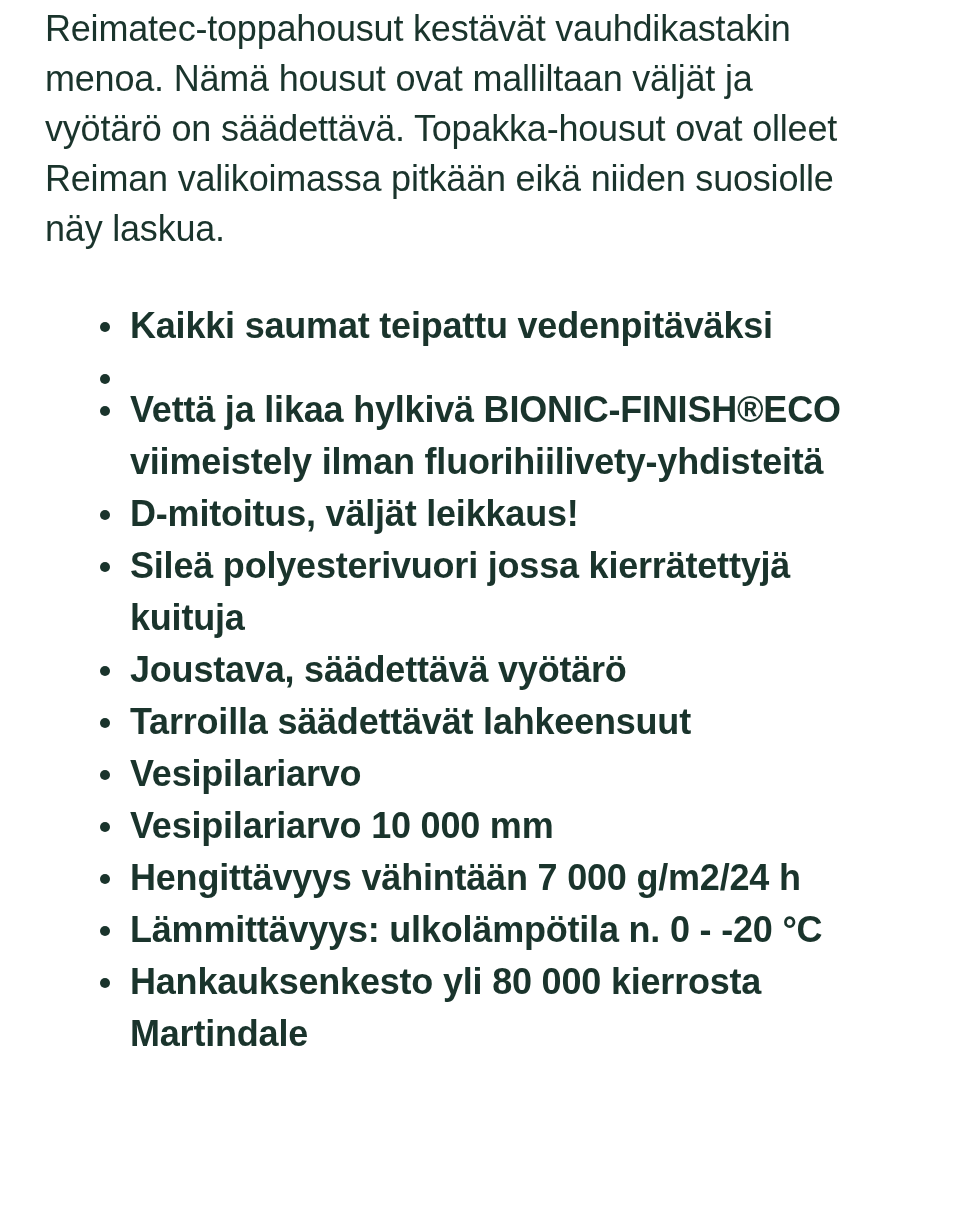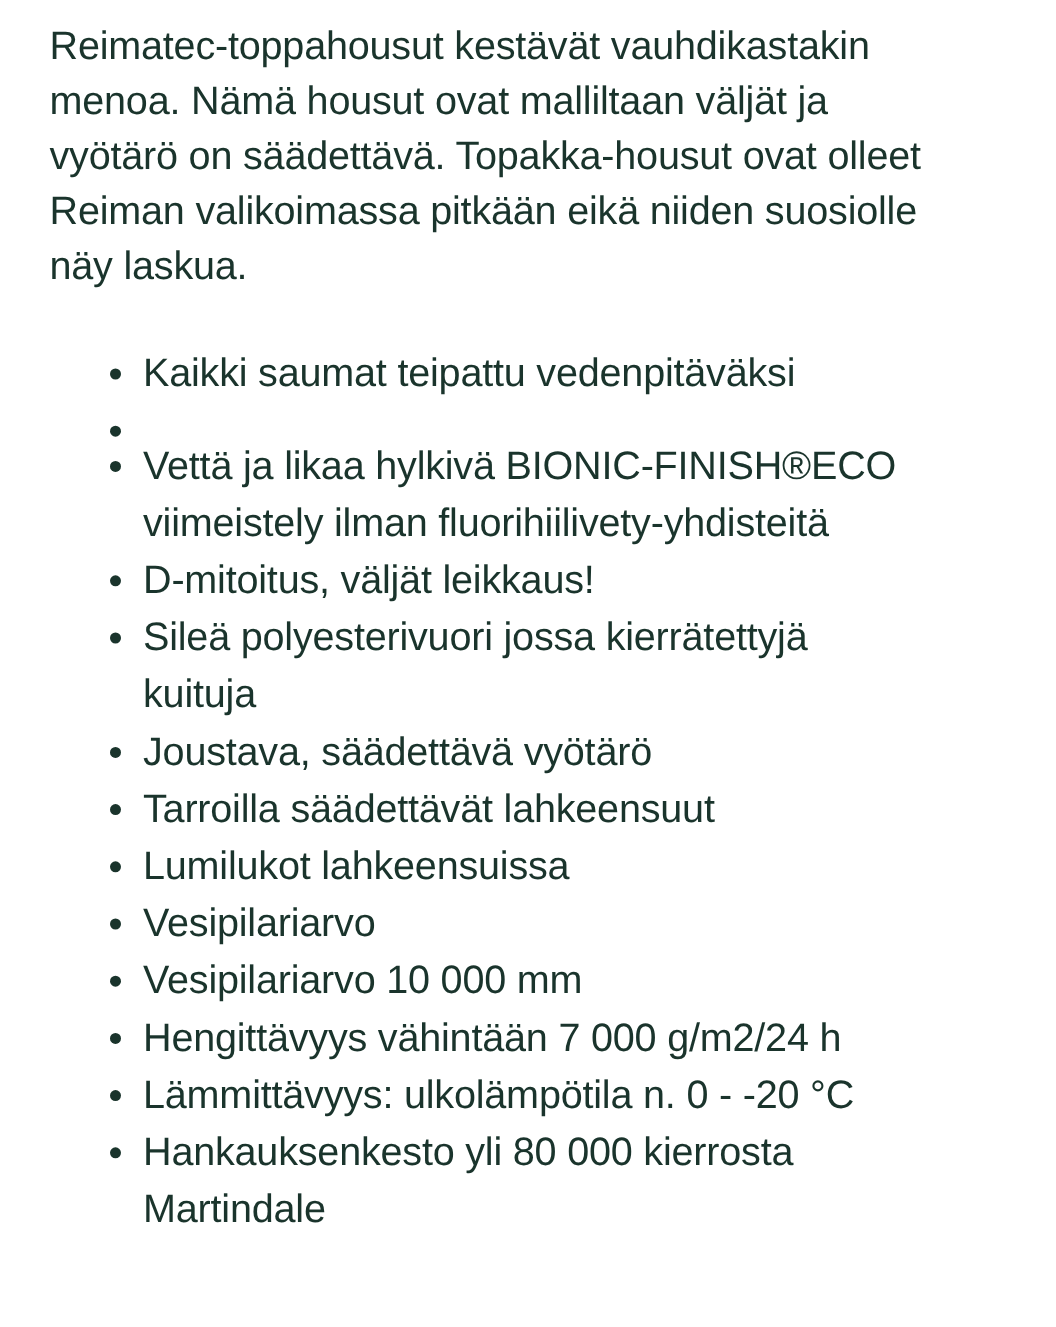--- a/index.html
+++ b/index.html
@@ -7,21 +7,21 @@
     padding: 0;
     background: #ffffff;
   }
   .page {
     width: 960px;
     height: 1206px;
     box-sizing: border-box;
     background: #ffffff;
     color: #1a342c;
     font-family: "Liberation Sans", "DejaVu Sans", sans-serif;
-    padding: 17px 20px 0 45px;
+    padding: 4px 20px 0 45px;
     overflow: hidden;
   }
   .intro {
     margin: 0;
     font-size: 36px;
     line-height: 50px;
     letter-spacing: -0.2px;
     white-space: pre-line;
   }
   .features {
@@ -39,20 +39,21 @@
   .bullet-dot {
     flex: 0 0 10px;
     width: 10px;
     height: 10px;
     border-radius: 50%;
     background: currentColor;
     margin: 22px 20px 0 0;
   }
   .feature-text {
     white-space: pre-line;
+    font-weight: bold;
   }
 </style>
 </head>
 <body>
 
 <div class="page">
   <p class="intro">Reimatec-toppahousut kestävät vauhdikastakin
 menoa. Nämä housut ovat malliltaan väljät ja
 vyötärö on säädettävä. Topakka-housut ovat olleet
 Reiman valikoimassa pitkään eikä niiden suosiolle
@@ -89,24 +90,20 @@
       <li class="feature">
         <span class="bullet-dot"></span>
         <span class="feature-text">Joustava, säädettävä vyötärö</span>
       </li>
 
       <li class="feature">
         <span class="bullet-dot"></span>
         <span class="feature-text">Tarroilla säädettävät lahkeensuut</span>
       </li>
 
-      <li class="feature">
-        <span class="bullet-dot"></span>
-        <span class="feature-text">Lumilukot lahkeensuissa</span>
-      </li>
 
       <li class="feature">
         <span class="bullet-dot"></span>
         <span class="feature-text">Vesipilariarvo</span>
       </li>
 
       <li class="feature">
         <span class="bullet-dot"></span>
         <span class="feature-text">Vesipilariarvo 10 000 mm</span>
       </li>

